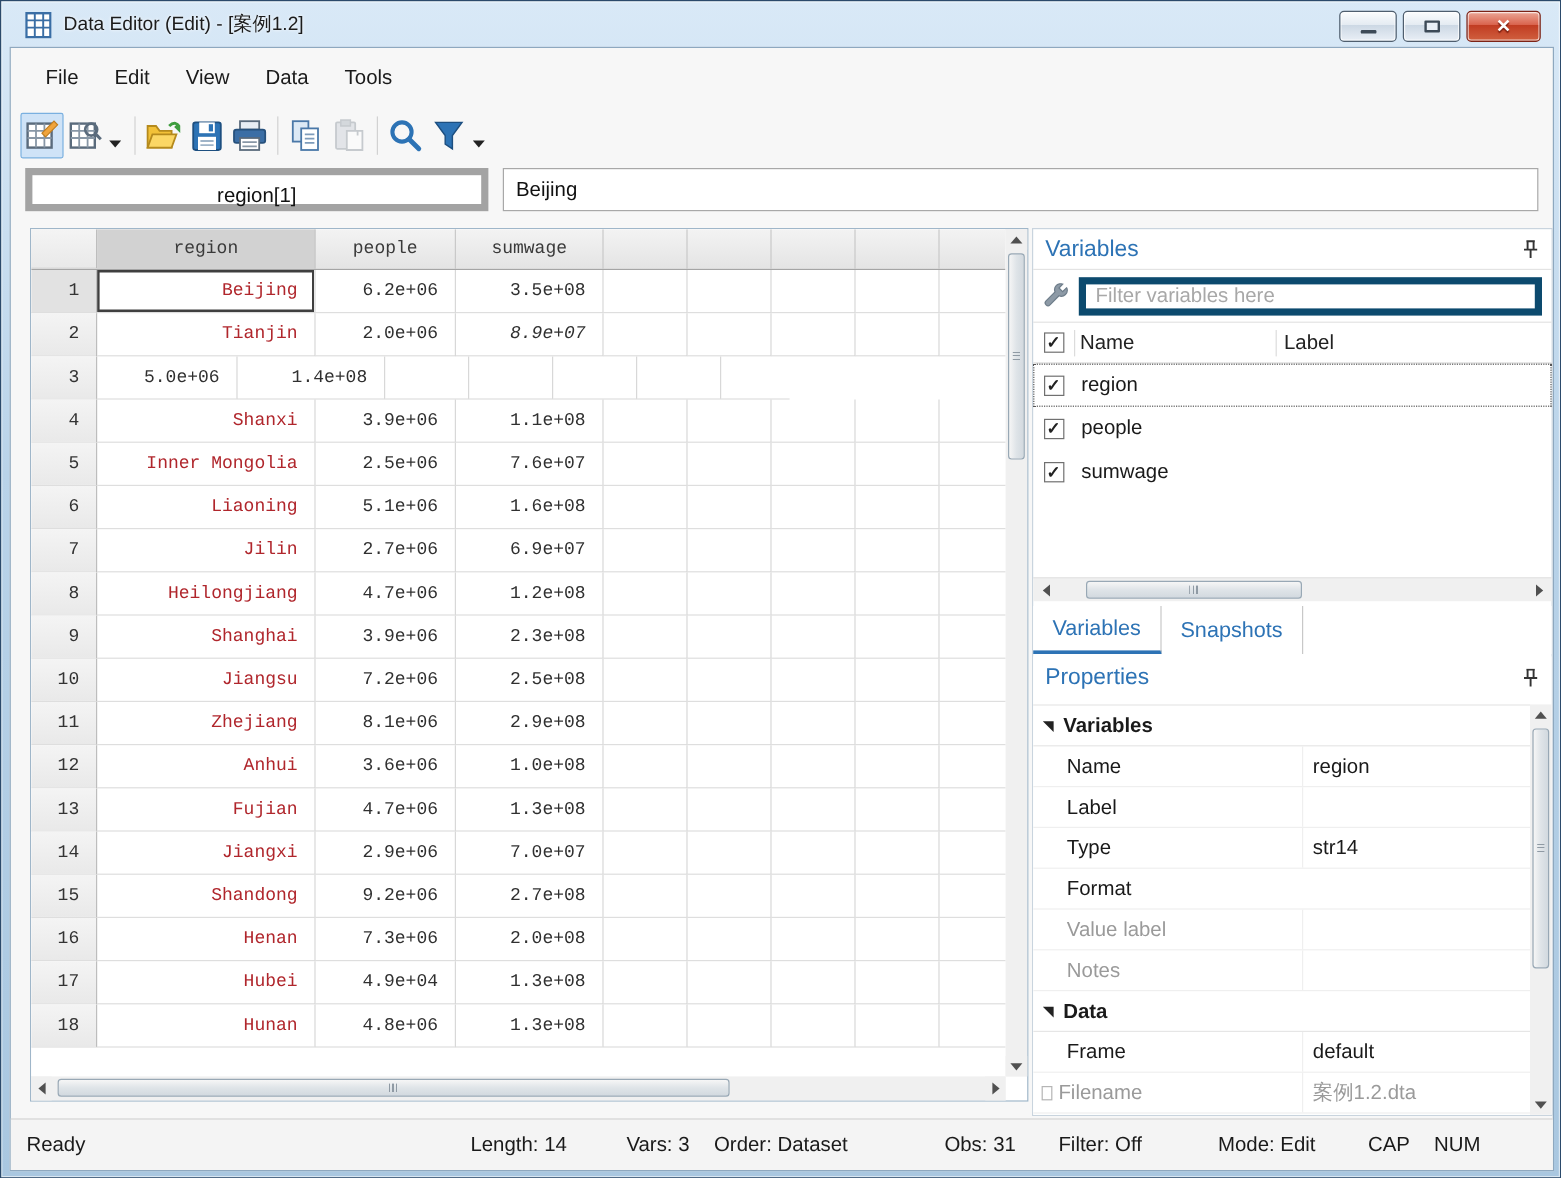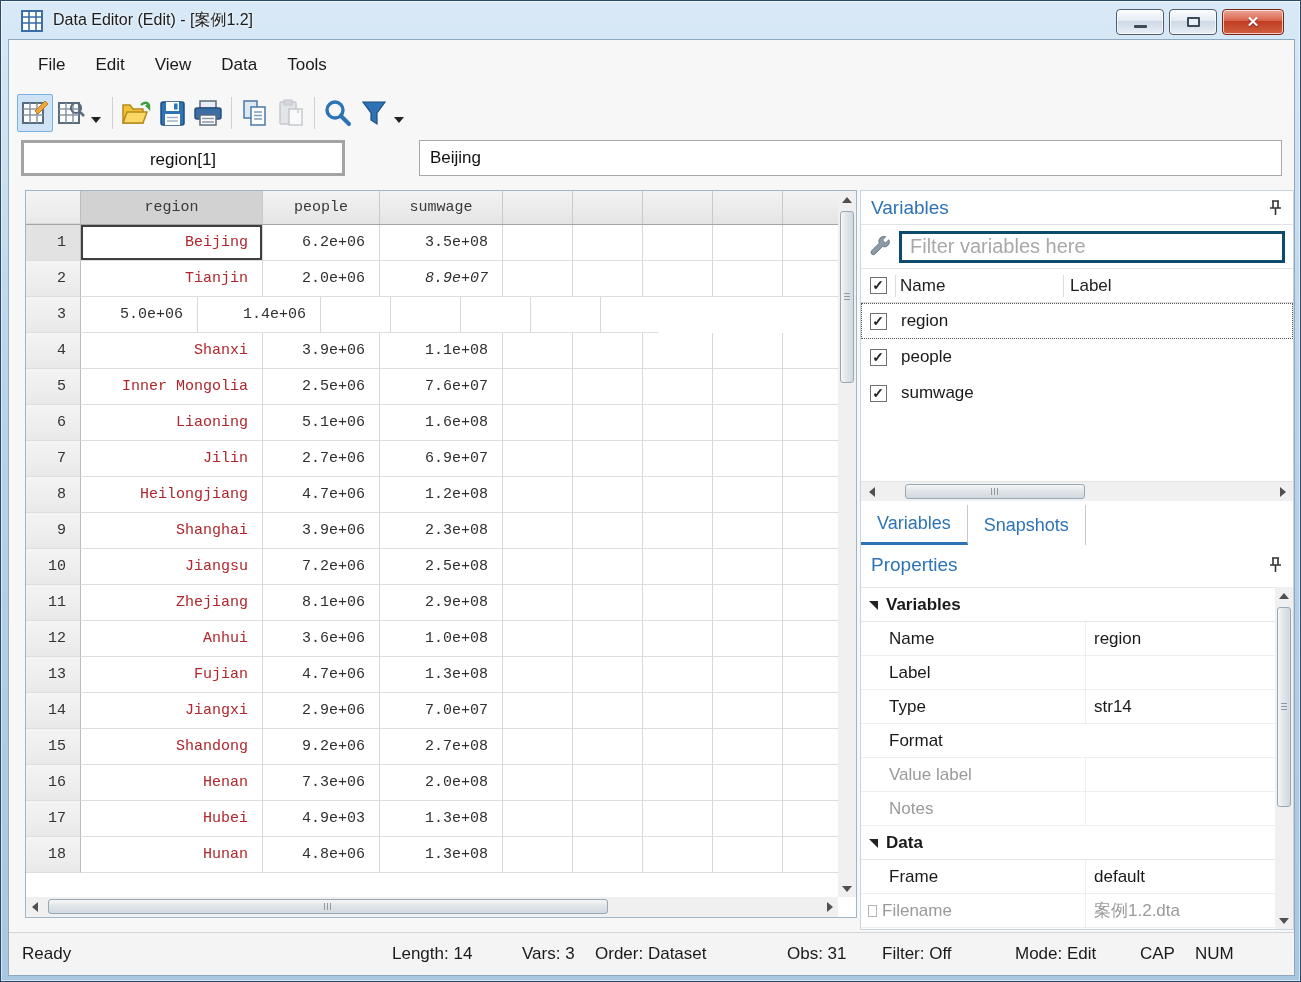--- a/index.html
+++ b/index.html
@@ -32,22 +32,22 @@
 
   .toolbar { position:absolute; left:8px; top:50px; right:8px; height:46px; display:flex; align-items:center; }
   .tbtn { width:36px; height:38px; display:flex; align-items:center; justify-content:center; border:1px solid transparent; border-radius:2px; }
   .tbtn.pressed { background:#cfe3f7; border-color:#7ab0e0; }
   .tbtn.disabled { opacity:.45; }
   .tb-sep { width:1px; height:32px; background:#d2d2d2; margin:0 5px; }
   .dd-arrow { width:0; height:0; border-left:5px solid transparent; border-right:5px solid transparent; border-top:6px solid #222; margin:14px 6px 0 2px; }
 
   
   .editrow { position:absolute; left:0; top:100px; right:0; height:38px; }
-  .cellref { position:absolute; left:12px; top:0; width:324px; height:36px; background:#fff;
-    border:3px solid #a3a3a3; font-size:17px; text-align:center; line-height:34px; color:#111; }
+  .cellref { position:absolute; left:12px; top:0; width:386px; height:36px; background:#fff;
+    border:6px solid #a3a3a3; font-size:17px; text-align:center; line-height:34px; color:#111; }
   .cellval { position:absolute; left:410px; top:0; right:12px; height:36px; background:#fff;
     border:1px solid #a8a8a8; font-size:17px; line-height:34px; color:#111; padding-left:10px; }
 
   
   .gridwrap { position:absolute; left:16px; top:150px; width:832px; height:728px; background:#fff; border:1px solid #9fb6c9; }
   .grid-viewport { position:absolute; left:0; top:0; right:18px; bottom:20px; overflow:hidden; background:#fff; }
   .grow { display:flex; height:36px; }
   .ghead { display:flex; height:34px; background:linear-gradient(#f3f3f3,#e4e4e4); border-bottom:1px solid #a5a5a5; }
   .gc { flex:none; border-right:1px solid #d8d8d8; font-family:"Liberation Mono","DejaVu Sans Mono",monospace;
     font-size:15px; line-height:36px; color:#303030; text-align:right; padding-right:14px; overflow:hidden; white-space:nowrap; }
@@ -76,21 +76,21 @@
   .grip-v { position:absolute; left:3px; right:3px; top:50%; height:8px; margin-top:-4px;
     background:repeating-linear-gradient(#8f9aa4 0 1px,transparent 1px 3px); }
   .grip-h { position:absolute; top:3px; bottom:3px; left:50%; width:8px; margin-left:-4px;
     background:repeating-linear-gradient(90deg,#8f9aa4 0 1px,transparent 1px 3px); }
 
   
   .rpanel { position:absolute; left:851px; top:150px; width:434px; height:740px; background:#fff; border:1px solid #c9d4de; }
   .pane-title { height:34px; display:flex; align-items:center; padding:0 10px; font-size:19px; color:#2d73b5; border-bottom:1px solid #e3e3e3; }
   .pane-title .spacer { flex:1; }
   .filter-row { height:44px; display:flex; align-items:center; padding:0 8px; border-bottom:1px solid #e3e3e3; }
-  .filter-input { flex:1; height:32px; margin-left:8px; border:3px solid #0c4a6e; font-size:20px; padding:0 8px; color:#333; font-family:"Liberation Sans",sans-serif; }
+  .filter-input { flex:1; height:32px; margin-left:8px; border:6px solid #0c4a6e; font-size:17px; padding:0 8px; color:#333; font-family:"Liberation Sans",sans-serif; }
   .filter-input::placeholder { color:#a8a8a8; }
   .vlist-head { height:34px; display:flex; align-items:center; border-bottom:1px solid #d8d8d8; font-size:17px; color:#222; }
   .vl-cb { width:34px; display:flex; justify-content:center; }
   .cb { width:17px; height:17px; border:1px solid #707070; background:#fff; font-size:14px; line-height:15px; text-align:center; color:#222; font-weight:bold; }
   .vl-name { width:168px; padding-left:4px; border-left:1px solid #dcdcdc; height:22px; line-height:22px; }
   .vl-label { flex:1; padding-left:6px; border-left:1px solid #dcdcdc; height:22px; line-height:22px; }
   .vrow { height:36px; display:flex; align-items:center; font-size:17px; color:#1a1a1a; }
   .vrow.vsel { outline:1px dotted #555; outline-offset:-1px; }
   .vrow .vname { padding-left:6px; }
   .vpane-scroll { position:absolute; left:0; right:0; top:290px; height:20px; background:#f0f0f0; border-top:1px solid #e3e3e3; }
@@ -263,21 +263,21 @@
               <div class="gc " style="width: 123px; font-style: italic;">8.9e+07</div>
               <div class="gc " style="width: 70px;"></div>
               <div class="gc " style="width: 70px;"></div>
               <div class="gc " style="width: 70px;"></div>
               <div class="gc " style="width: 70px;"></div>
               <div class="gc filler" style="width: 57px;"></div>
             </div>
             <div class="grow">
               <div class="gc rownum" style="width: 55px;">3</div>
               <div class="gc " style="width: 117px;">5.0e+06</div>
-              <div class="gc " style="width: 123px;">1.4e+06</div>
+              <div class="gc " style="width: 123px;">1.4e+08</div>
               <div class="gc " style="width: 70px;"></div>
               <div class="gc " style="width: 70px;"></div>
               <div class="gc " style="width: 70px;"></div>
               <div class="gc " style="width: 70px;"></div>
               <div class="gc filler" style="width: 57px;"></div>
             </div>
             <div class="grow">
               <div class="gc rownum" style="width: 55px;">4</div>
               <div class="gc strv" style="width: 182px;">Shanxi</div>
               <div class="gc " style="width: 117px;">3.9e+06</div>
@@ -416,21 +416,21 @@
               <div class="gc " style="width: 123px;">2.0e+08</div>
               <div class="gc " style="width: 70px;"></div>
               <div class="gc " style="width: 70px;"></div>
               <div class="gc " style="width: 70px;"></div>
               <div class="gc " style="width: 70px;"></div>
               <div class="gc filler" style="width: 57px;"></div>
             </div>
             <div class="grow">
               <div class="gc rownum" style="width: 55px;">17</div>
               <div class="gc strv" style="width: 182px;">Hubei</div>
-              <div class="gc " style="width: 117px;">4.9e+03</div>
+              <div class="gc " style="width: 117px;">4.9e+04</div>
               <div class="gc " style="width: 123px;">1.3e+08</div>
               <div class="gc " style="width: 70px;"></div>
               <div class="gc " style="width: 70px;"></div>
               <div class="gc " style="width: 70px;"></div>
               <div class="gc " style="width: 70px;"></div>
               <div class="gc filler" style="width: 57px;"></div>
             </div>
             <div class="grow">
               <div class="gc rownum" style="width: 55px;">18</div>
               <div class="gc strv" style="width: 182px;">Hunan</div>

